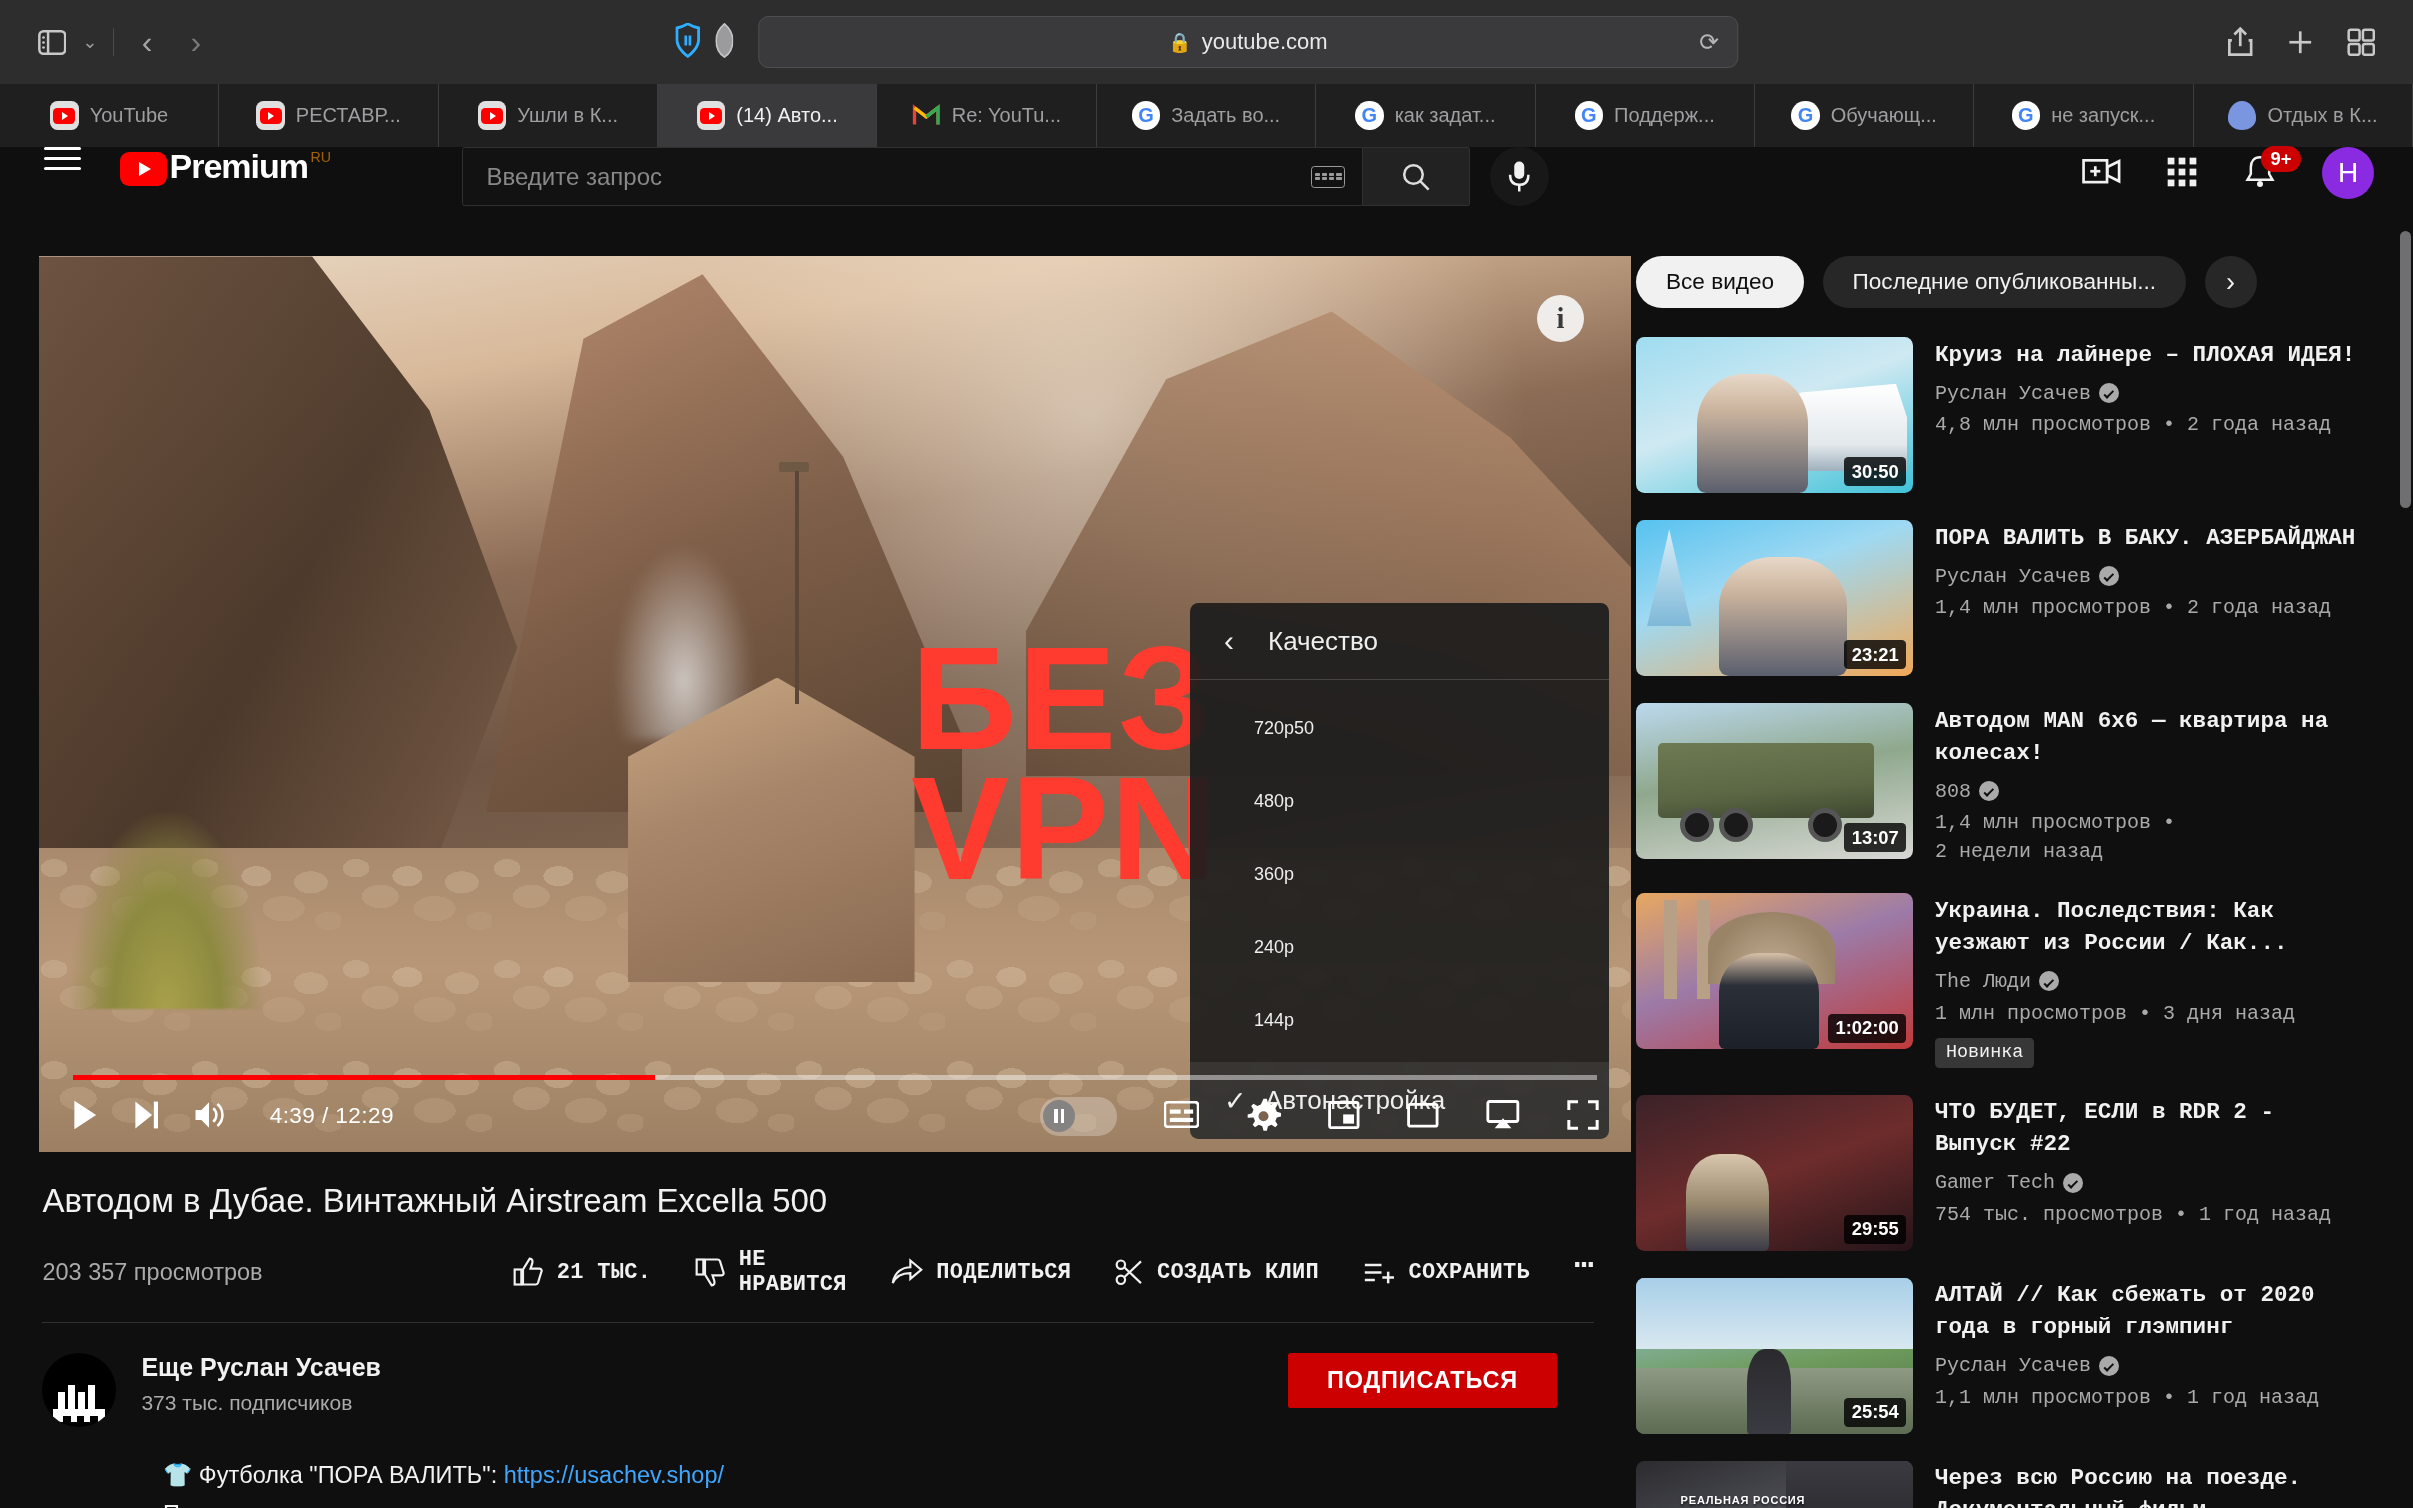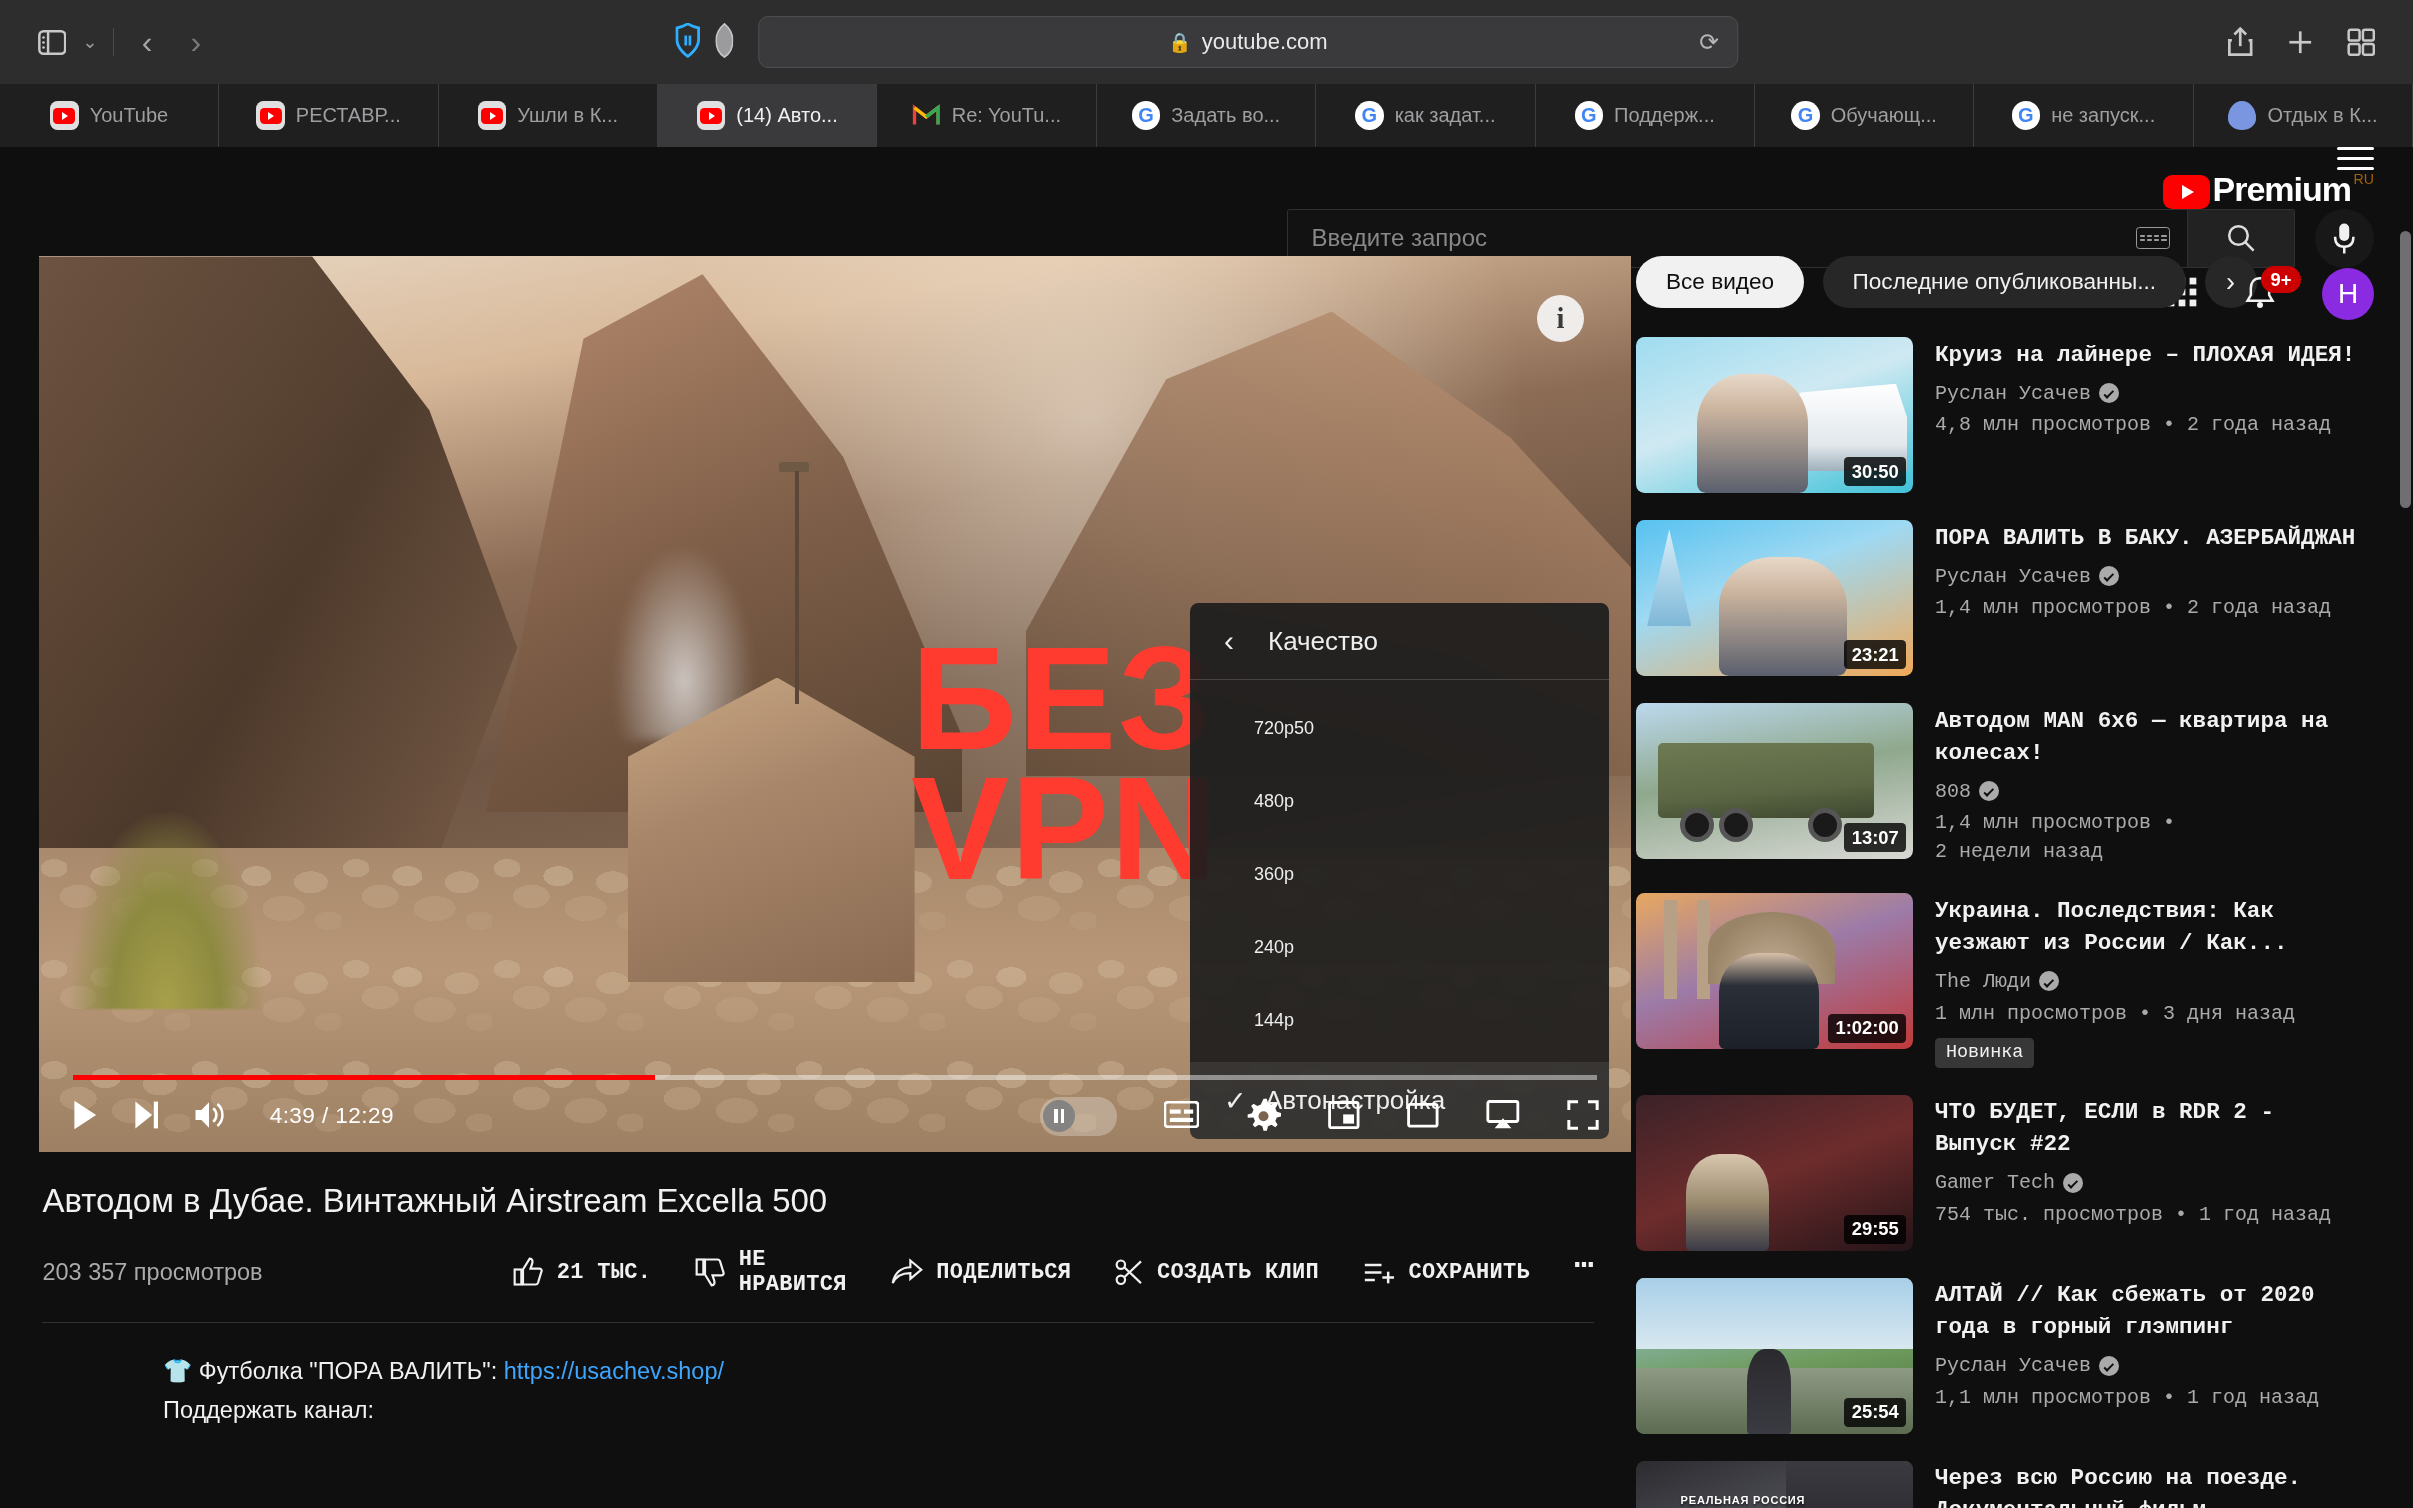--- a/index.html
+++ b/index.html
@@ -72,22 +72,22 @@
   .fav-g {
     border-radius: 50%; background: #fff; display:flex;
     align-items:center; justify-content:center; font-weight: bold;
     font-size: 20px; color:#4285f4;
   }
   .fav-blue { background: #7b96e0; border-radius: 50% 50% 50% 50% / 60% 60% 40% 40%; }
 
   
   .yt-page { width: 2413px; height: 1369px; background: #0f0f0f; position: relative; }
   .yt-header {
-    height: 91px; display: flex; align-items: flex-end;
-    padding: 0 39px 0 44px; background: #0f0f0f; flex-direction: column;
+    height: 91px; display: flex; align-items: flex-start;
+    padding: 0 39px 0 44px; background: #0f0f0f;
   }
   .hamburger { width: 37px; display: flex; flex-direction: column; gap: 7.5px; }
   .hamburger span { display: block; height: 2.5px; background: #fff; border-radius: 1.7px; }
   .yt-logo { display: flex; align-items: flex-start; margin-left: 39px; }
   .yt-logo-mark {
     width: 47px; height: 34px; background: #ff0000; border-radius: 9.2px;
     display: flex; align-items: center; justify-content: center; margin-top: 5px;
   }
   .yt-logo-mark .tri {
     width: 0; height: 0; border-left: 12.6px solid #fff;
@@ -752,20 +752,39 @@
               <line x1="23" y1="21" x2="37" y2="21" stroke="#f1f1f1" stroke-width="3"></line>
             </svg>
             <span>СОХРАНИТЬ</span>
           </span>
           <span class="more-dots">⋯</span>
         </div>
       </div>
 
       <div class="divider"></div>
 
+      <div class="channel-row">
+        <span class="ch-avatar">
+          <span class="ch-glyph">
+            <span class="tooth" style="left:5px;height:17px;"></span>
+            <span class="tooth" style="left:15px;height:23.5px;"></span>
+            <span class="tooth" style="left:25px;height:17px;"></span>
+            <span class="tooth" style="left:35px;height:23.5px;"></span>
+            <span class="base"></span>
+            <span class="notch" style="left:10px;"></span>
+            <span class="notch" style="left:23.5px;"></span>
+            <span class="notch" style="left:37px;"></span>
+          </span>
+        </span>
+        <span class="ch-meta">
+          <span class="ch-name" style="display:block">Еще Руслан Усачев</span>
+          <span class="ch-subs" style="display:block">373 тыс. подписчиков</span>
+        </span>
+        <span class="sub-btn">ПОДПИСАТЬСЯ</span>
+      </div>
 
       <div class="desc">
         <div>
           <span>👕</span>
           <span>Футболка "ПОРА ВАЛИТЬ": </span><a href="#">https://usachev.shop/</a>
         </div>
         <div>Поддержать канал:</div>
       </div>
     </div>
 

